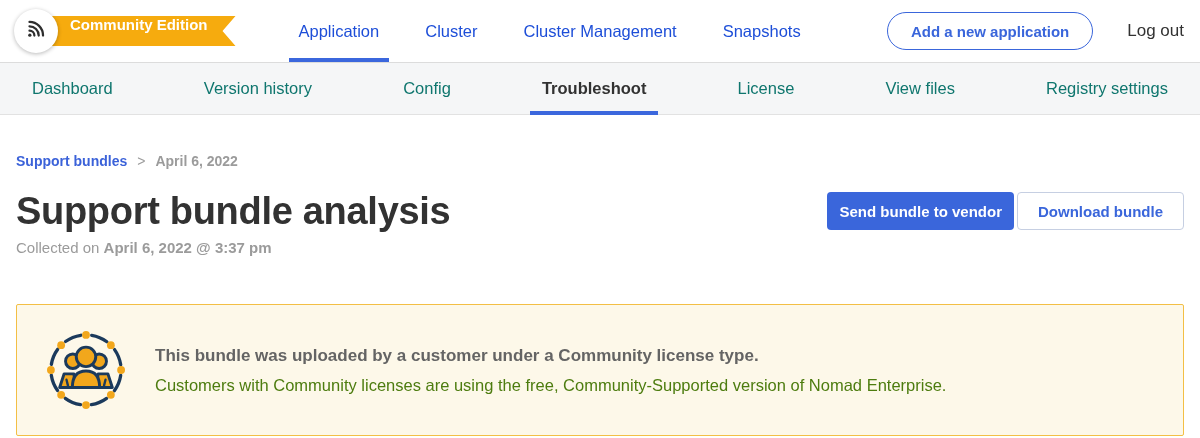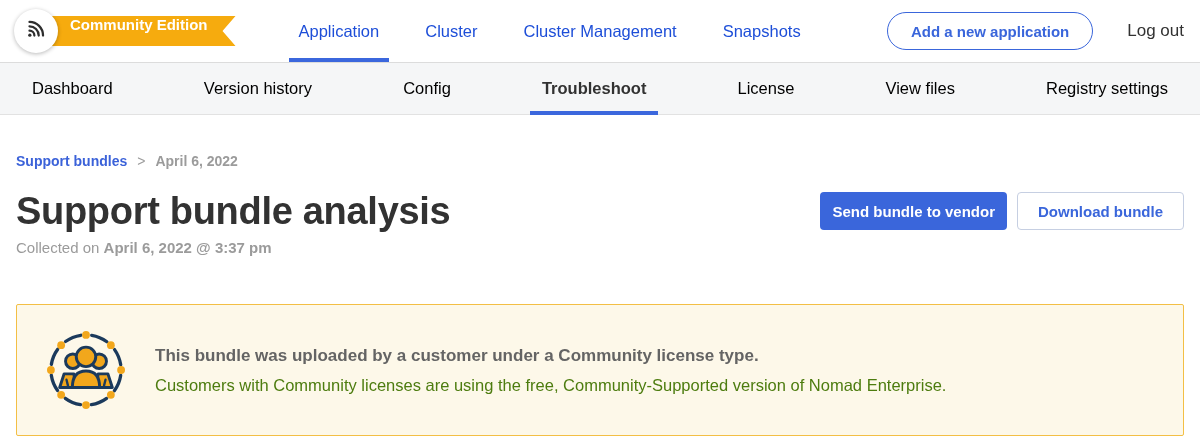--- a/index.html
+++ b/index.html
@@ -27,21 +27,21 @@
   .topnav-right { margin-left: auto; display: flex; align-items: center; }
   .add-app-btn { height: 38px; padding: 0 23px; border-radius: 19px; border: 1px solid #3A66DB;
     background: #fff; color: #3A66DB; font-size: 15px; font-weight: 700; cursor: pointer;
     font-family: inherit; }
   .logout { margin-left: 34px; font-size: 17px; color: #323232; cursor: pointer; }
 
   
   .subnav { height: 53px; background: #f5f6f7; border-top: 1px solid #dcdcdc;
     border-bottom: 1px solid #e2e2e2; display: flex; align-items: stretch;
     justify-content: space-between; padding: 0 30px; }
-  .subnav-item { display: flex; align-items: center; font-size: 16.5px; color: #000000;
+  .subnav-item { display: flex; align-items: center; font-size: 16.5px; color: #0f766e;
     cursor: pointer; position: relative; padding: 0 2px; }
   .subnav-item.active { color: #323232; font-weight: 600; }
   .subnav-item.active::after { content: ""; position: absolute; left: -10px; right: -10px;
     bottom: -1px; height: 4px; background: #3B67DD; }
 
   
   .content { padding: 38px 16px 0 16px; }
   .breadcrumb { display: flex; align-items: center; font-size: 14px; font-weight: 700; }
   .breadcrumb .root { color: #3B62D9; cursor: pointer; }
   .breadcrumb .sep { color: #9b9b9b; margin: 0 10px; font-weight: 400; }
@@ -50,21 +50,21 @@
   .header-row { display: flex; align-items: flex-start; justify-content: space-between;
     margin-top: 21px; }
   .page-title { font-size: 38px; font-weight: 700; color: #323232; letter-spacing: -0.3px; }
   .collected { margin-top: 6px; font-size: 15px; color: #9b9b9b; }
   .collected .value { font-weight: 700; }
 
   .header-actions { display: flex; align-items: center; margin-top: 2px; }
   .btn-primary { height: 38px; padding: 0 12px; border: none; border-radius: 4px;
     background: #3A66DB; color: #fff; font-size: 15px; font-weight: 700; cursor: pointer;
     font-family: inherit; }
-  .btn-secondary { height: 38px; padding: 0 20px; margin-left: 10px; border-radius: 4px;
+  .btn-secondary { height: 38px; padding: 0 20px; margin-left: 3px; border-radius: 4px;
     border: 1px solid #c6cfe2; background: #fff; color: #3A66DB; font-size: 15px;
     font-weight: 700; cursor: pointer; font-family: inherit; }
 
   
   .notice { margin-top: 48px; border: 1px solid #F3BF45; background: #FDF8E9;
     border-radius: 2px; padding: 26px 24px; display: flex; align-items: center; }
   .notice-icon { flex: 0 0 auto; width: 78px; height: 78px; margin-left: 6px; }
   .notice-text { margin-left: 30px; }
   .notice-title { font-size: 17px; font-weight: 700; color: #646464; }
   .notice-subtitle { margin-top: 10px; font-size: 16.5px; color: #4d7c0f; }

